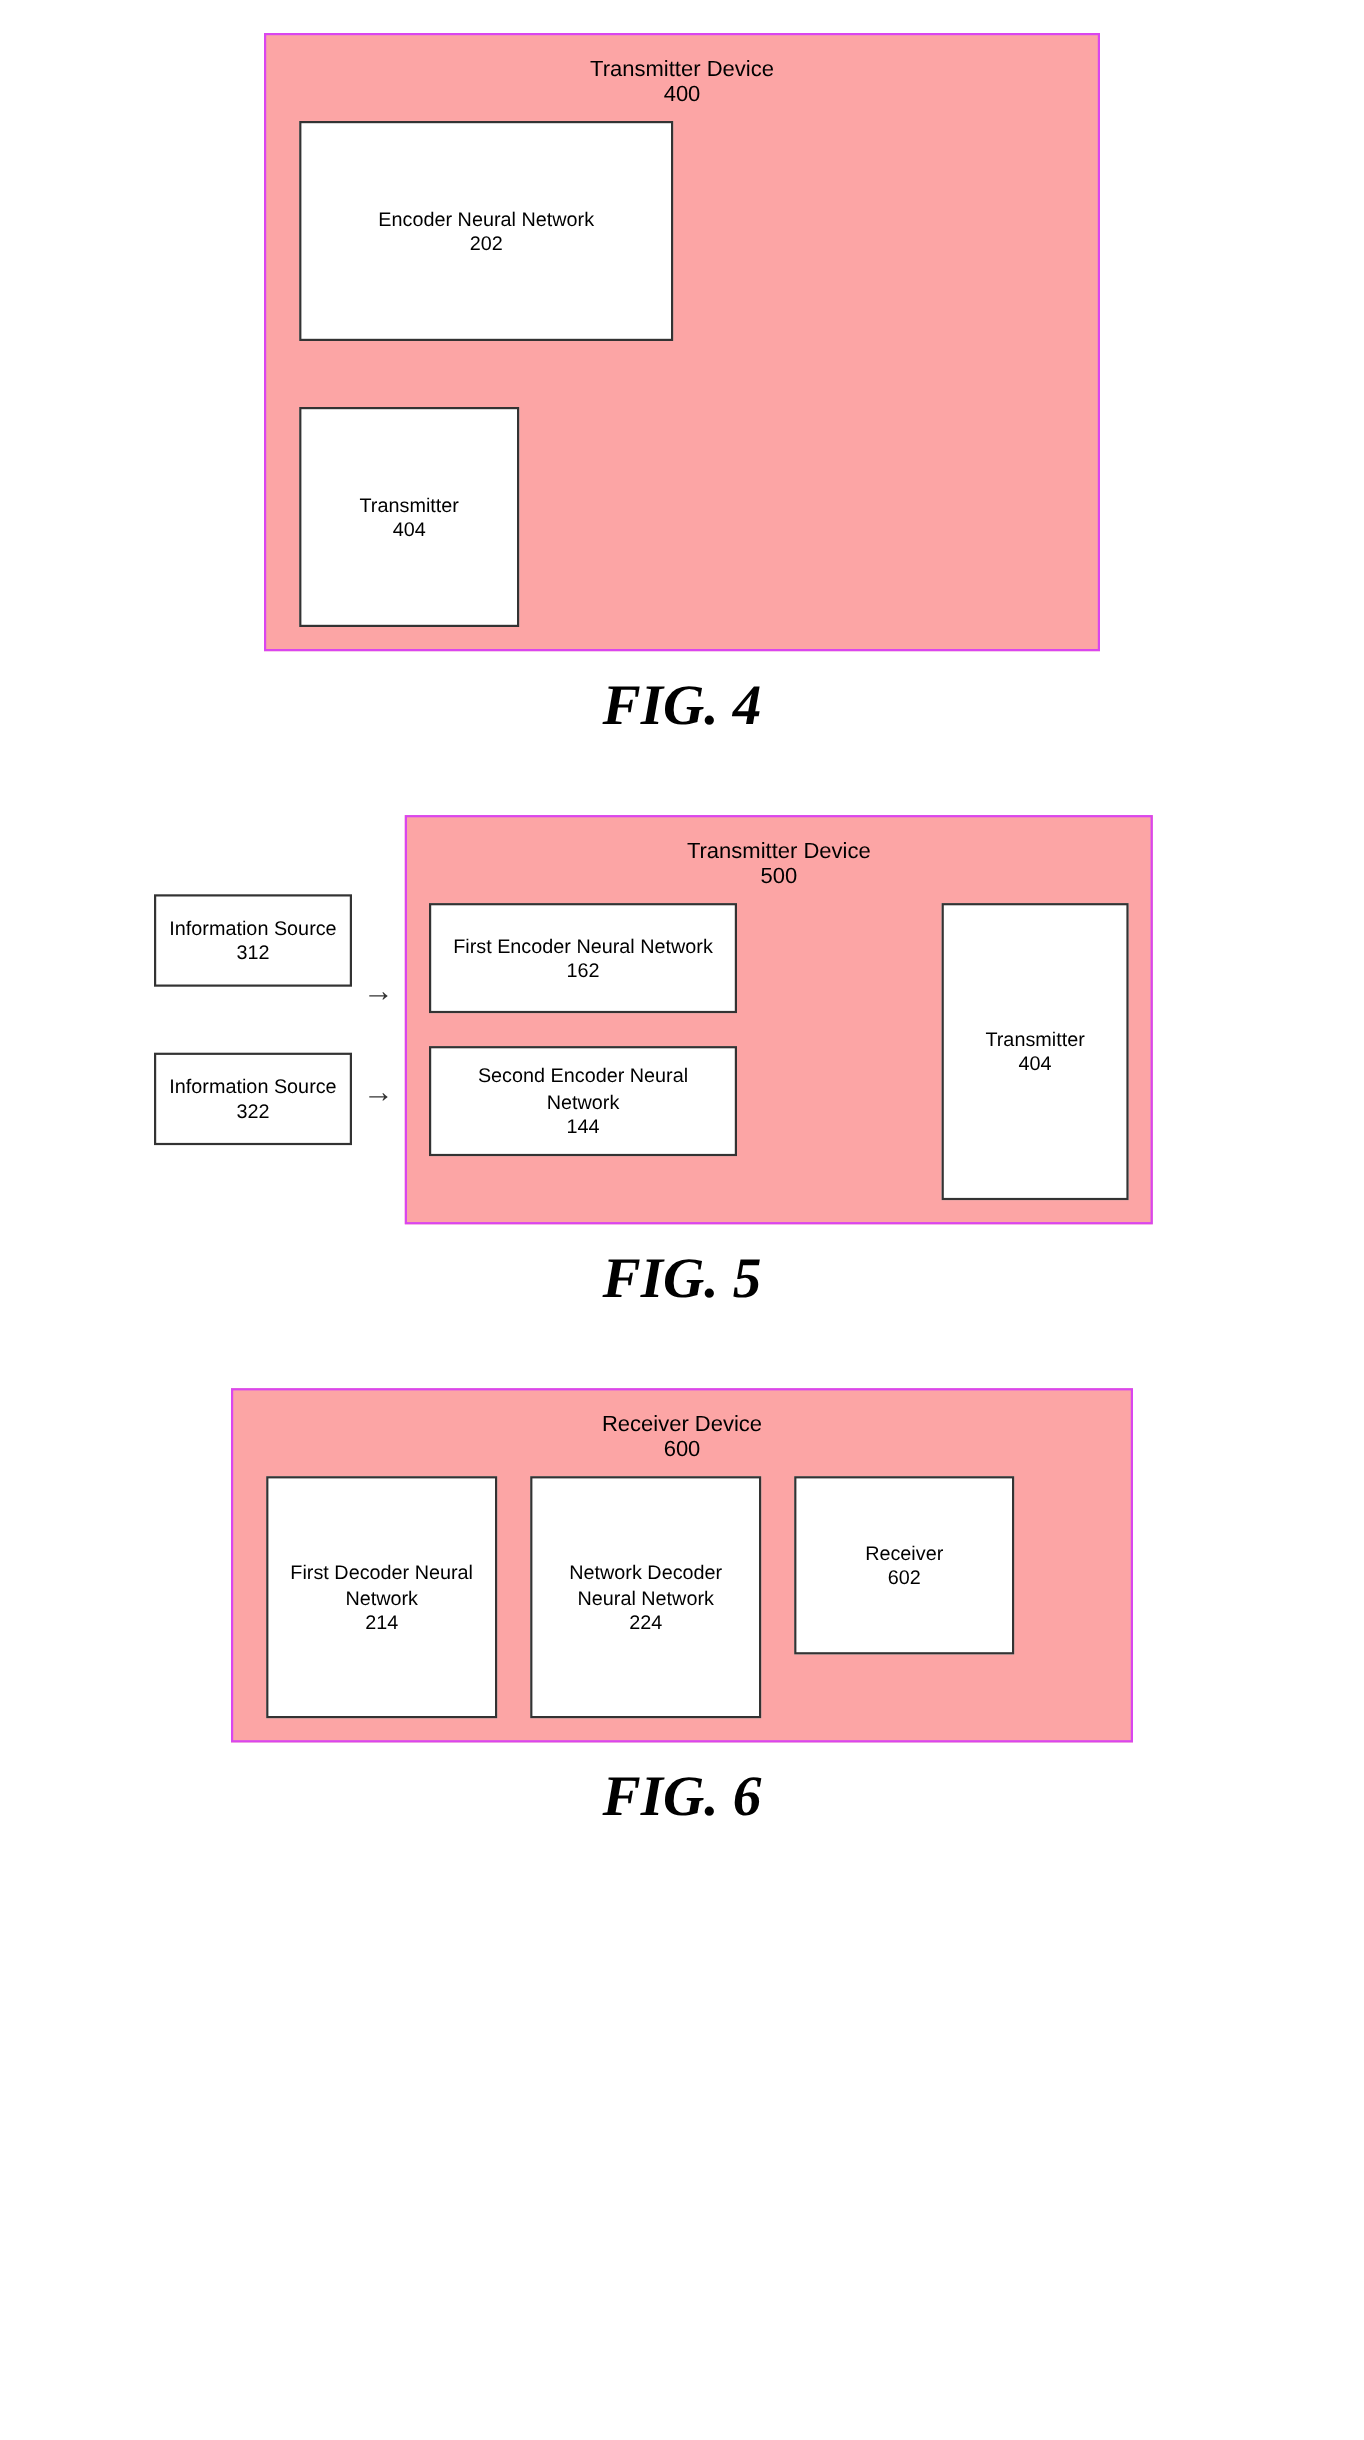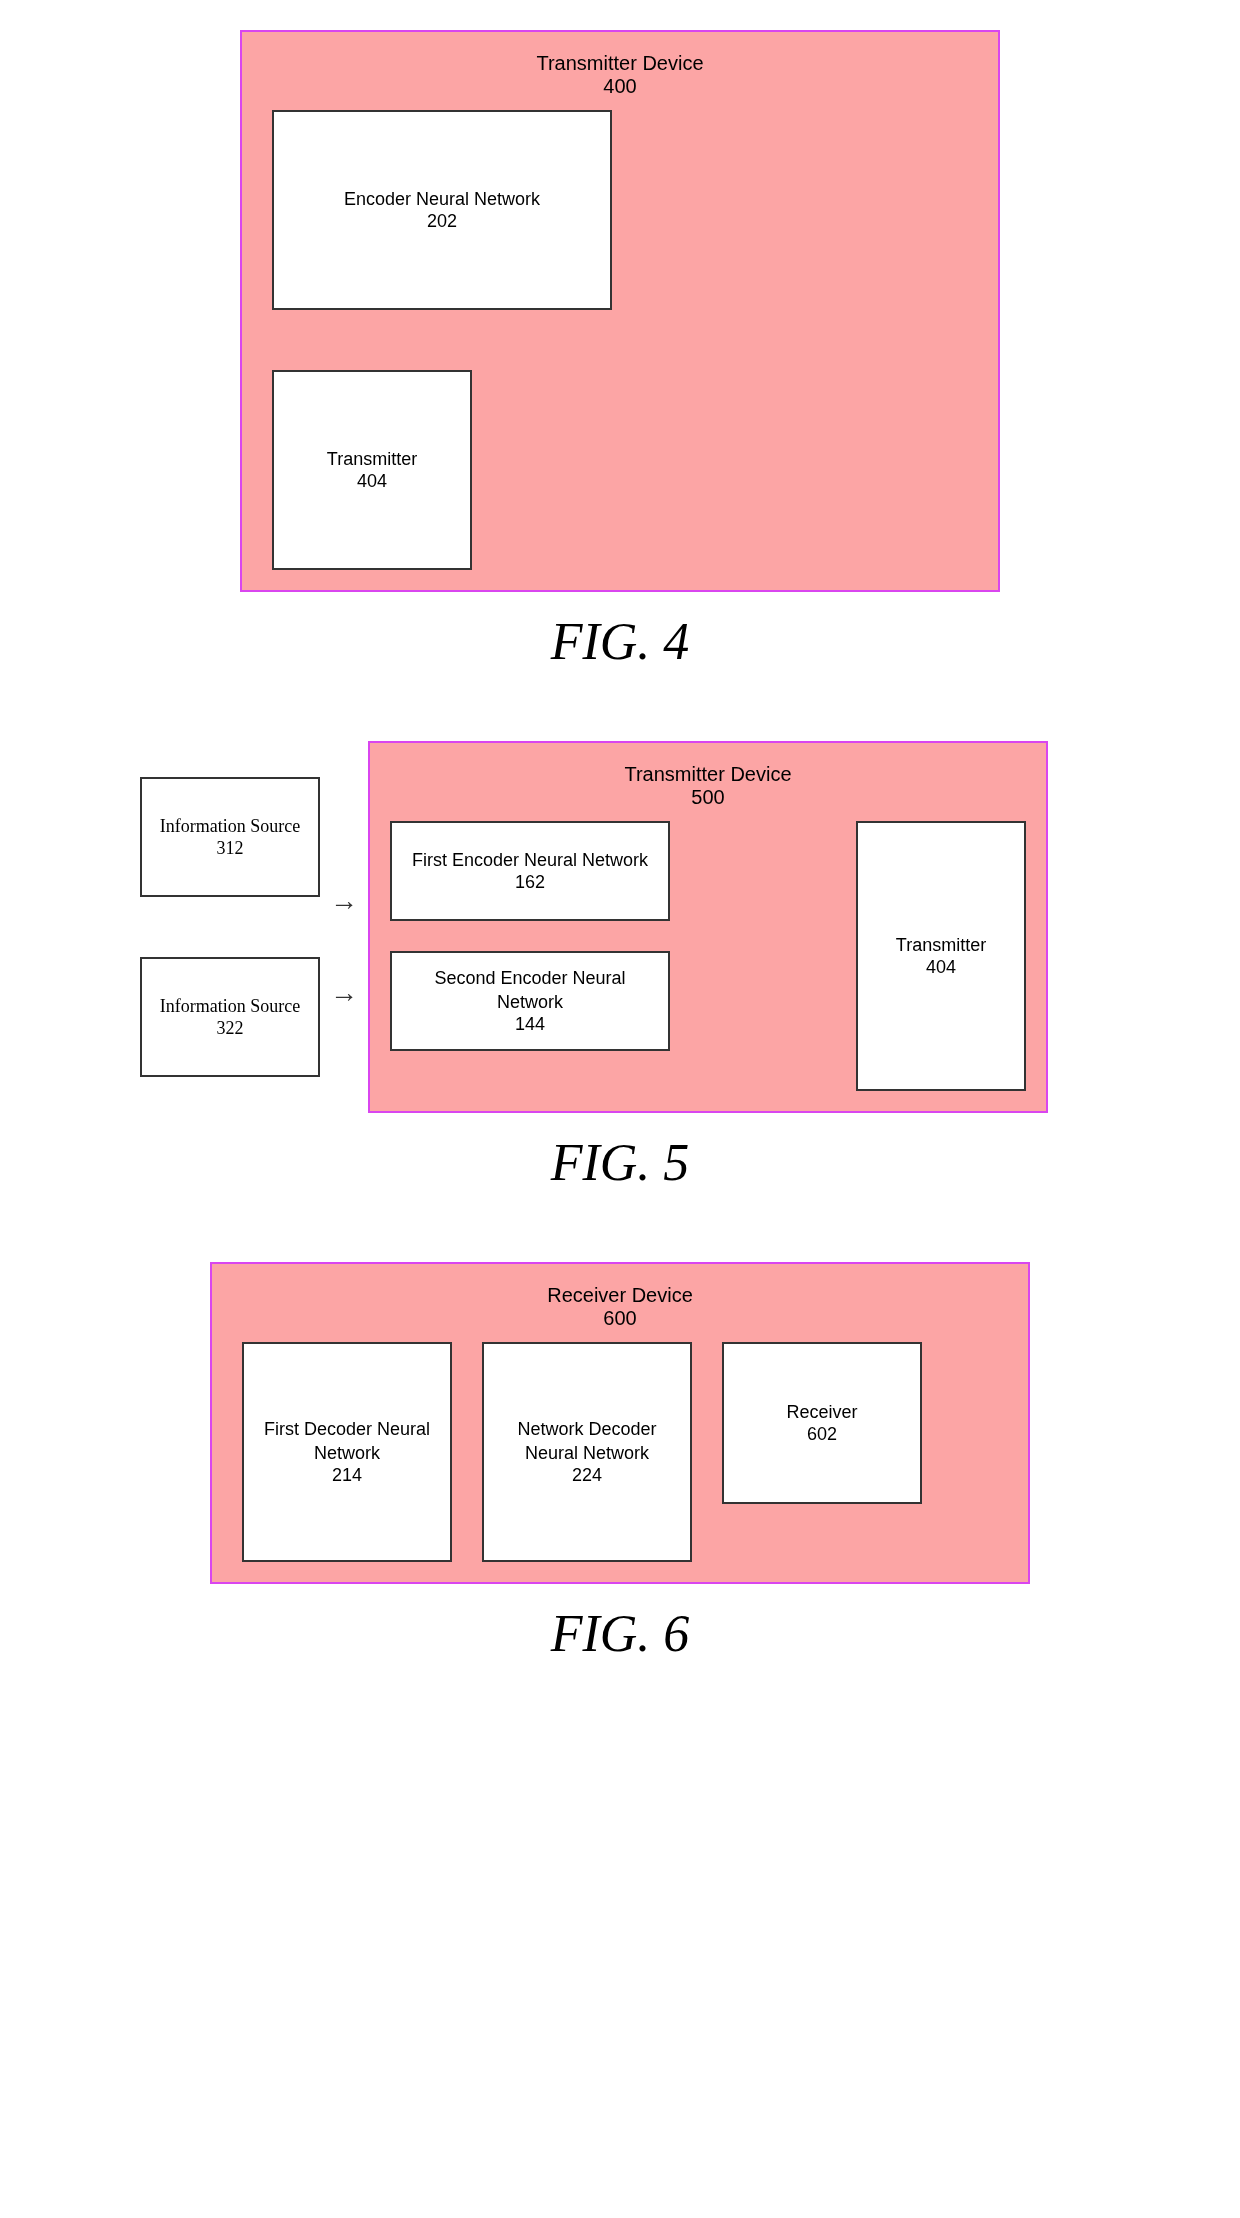--- a/index.html
+++ b/index.html
@@ -46,21 +46,21 @@
     }
 
     .box-number {
       font-size: 18px;
       display: block;
     }
 
     .fig-label {
       font-size: 52px;
       font-style: italic;
-      font-weight: normal;
+      font-weight: bold;
       font-family: Georgia, serif;
       margin-top: 20px;
       margin-bottom: 30px;
     }
 
     
     .fig4-outer {
       width: 760px;
       padding: 20px 20px 20px 20px;
     }
@@ -95,22 +95,21 @@
 
     .fig5-sources {
       display: flex;
       flex-direction: column;
       gap: 60px;
       margin-right: 0;
     }
 
     .fig5-source-box {
       width: 180px;
-      height: 120px;
-      font-family: Liberation Serif, serif;
+      height: 84px;
     }
 
     .fig5-outer {
       width: 680px;
       padding: 20px;
       flex-shrink: 0;
     }
 
     .fig5-inner-row {
       display: flex;

